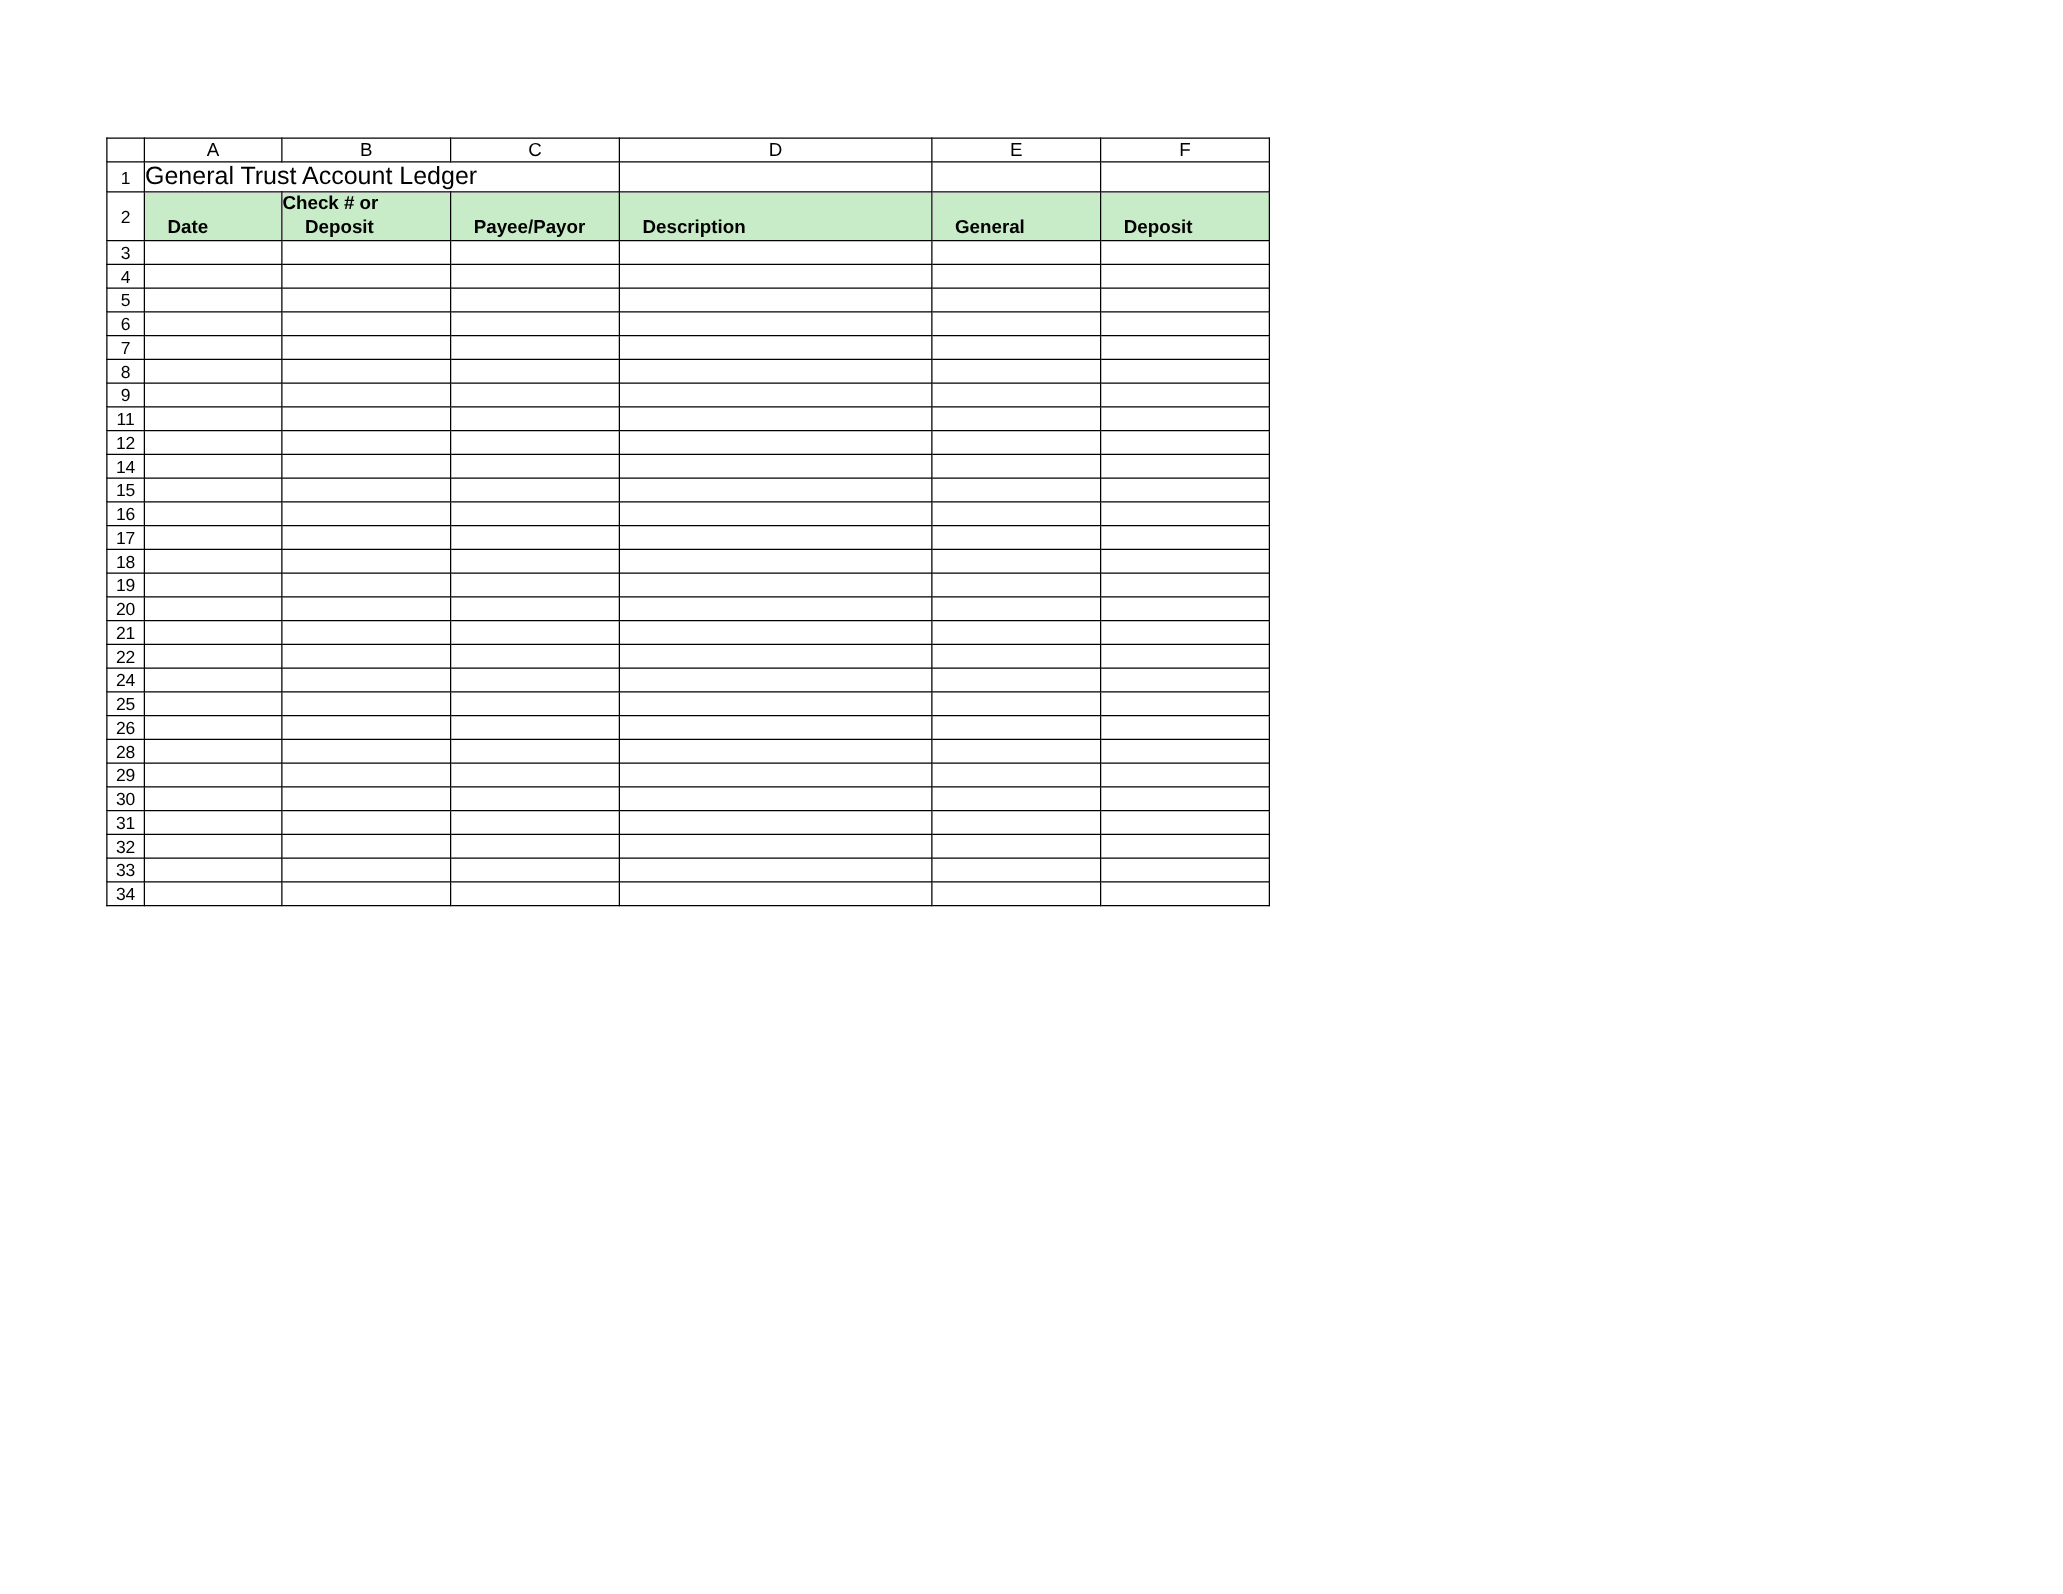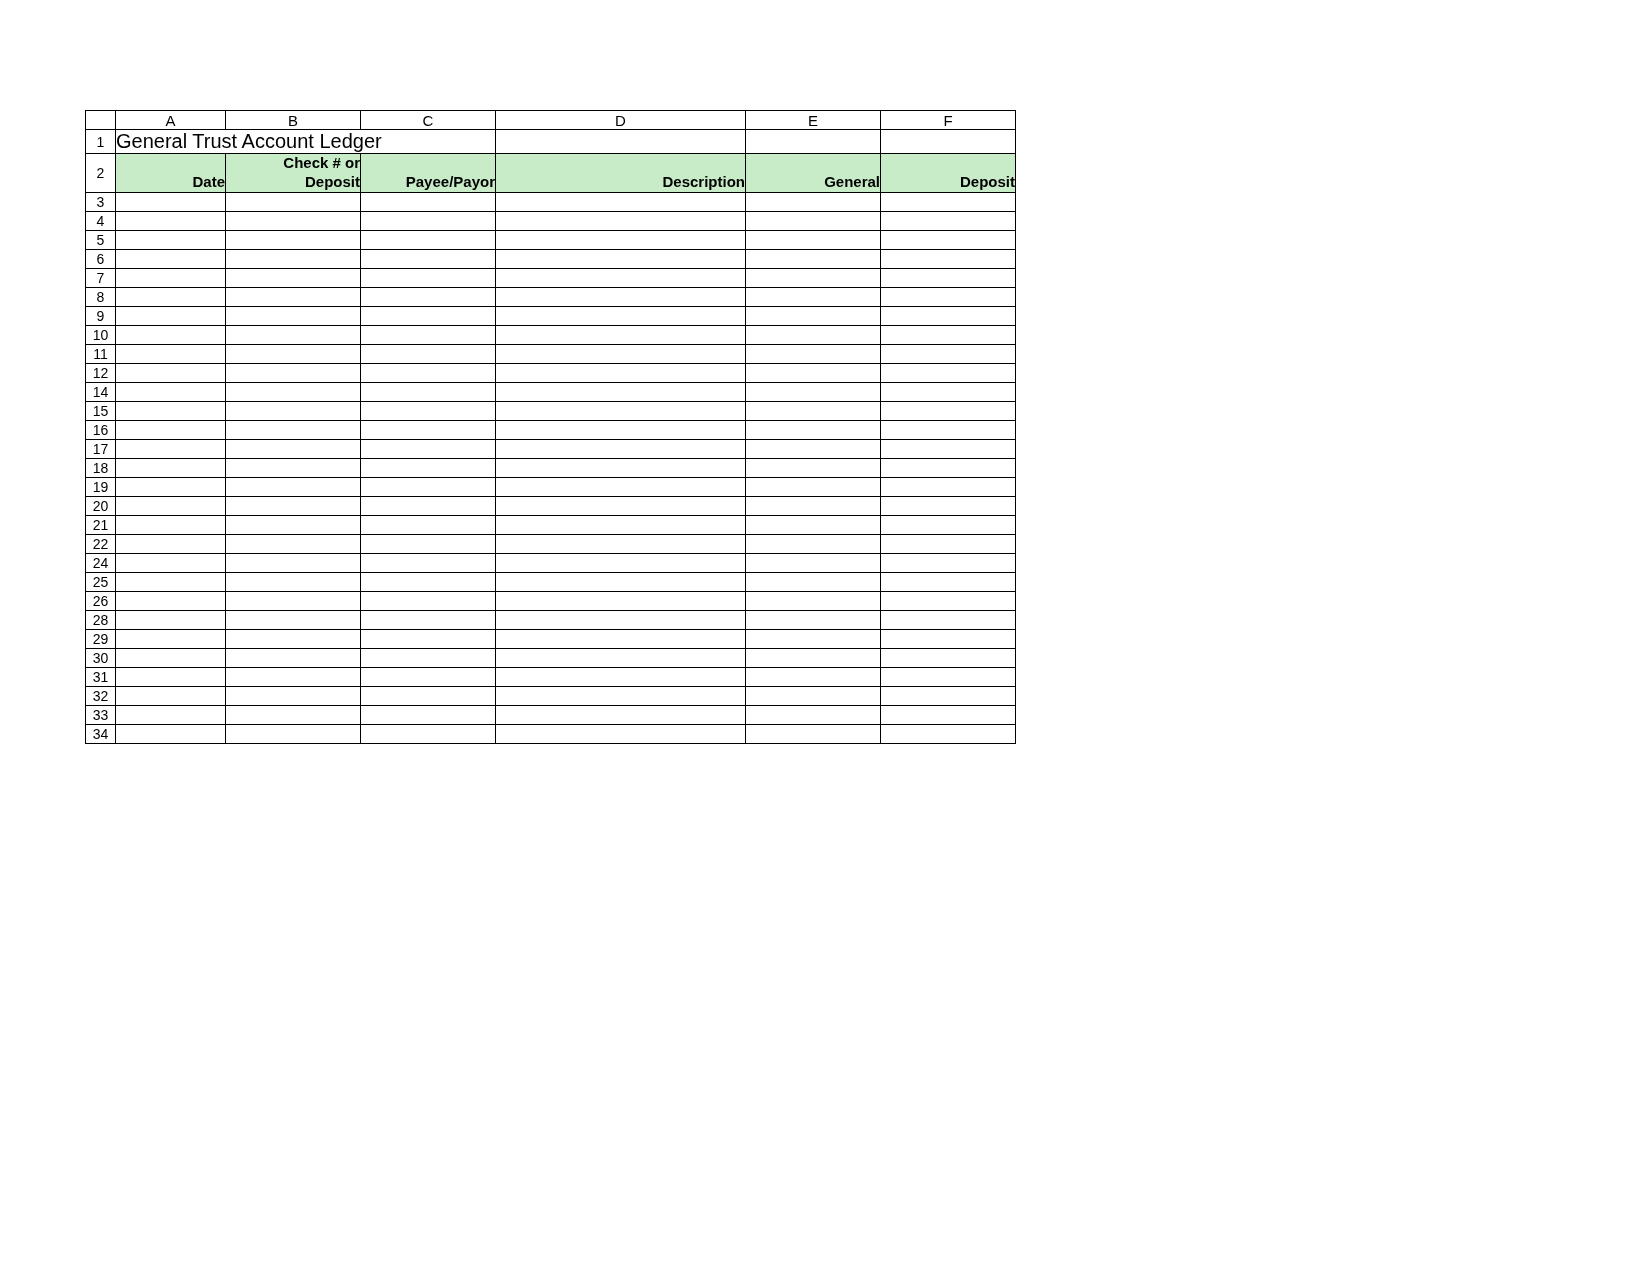--- a/index.html
+++ b/index.html
@@ -52,31 +52,32 @@
       font-size: 20px;
       padding: 2px 4px 2px 6px;
       text-align: left;
       height: 26px;
       vertical-align: middle;
     }
     .header-cell {
       background: #c8ecc8;
       font-weight: bold;
       font-size: 15px;
-      text-align: right;
+      text-align: left;
       vertical-align: bottom;
       padding: 2px 2px 4px 2px;
       height: 42px;
       line-height: 1.25;
     }
     .header-sub-line1 {
       display: block;
     }
     .header-sub-line2 {
       display: block;
+      padding-left: 18px;
     }
     .data-cell {
       background: #fff;
       height: 19px;
     }
     .empty-title-cell {
       background: #fff;
       height: 26px;
     }
   </style>
@@ -198,29 +199,20 @@
       <tr>
         <th class="row-header">9</th>
         <td class="data-cell"></td>
         <td class="data-cell"></td>
         <td class="data-cell"></td>
         <td class="data-cell"></td>
         <td class="data-cell"></td>
         <td class="data-cell"></td>
       </tr>
       <tr>
-        <th class="row-header">10</th>
-        <td class="data-cell"></td>
-        <td class="data-cell"></td>
-        <td class="data-cell"></td>
-        <td class="data-cell"></td>
-        <td class="data-cell"></td>
-        <td class="data-cell"></td>
-      </tr>
-      <tr>
         <th class="row-header">11</th>
         <td class="data-cell"></td>
         <td class="data-cell"></td>
         <td class="data-cell"></td>
         <td class="data-cell"></td>
         <td class="data-cell"></td>
         <td class="data-cell"></td>
       </tr>
       <tr>
         <th class="row-header">12</th>

